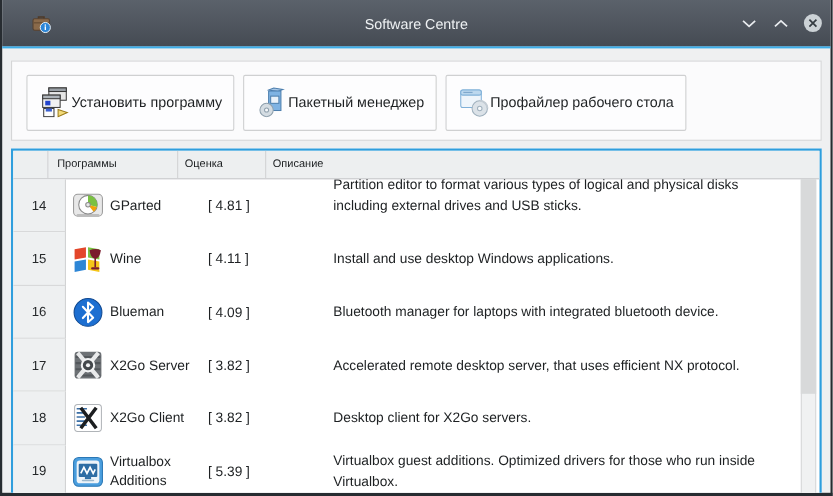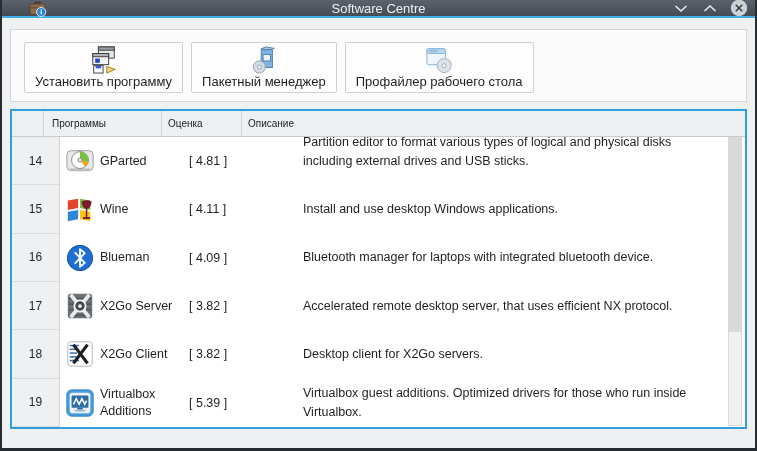--- a/index.html
+++ b/index.html
@@ -6,21 +6,21 @@
   *{box-sizing:border-box;}
   .window{
     position:relative;width:757px;height:451px;
     background:#eff0f1;
     border-left:2px solid #272c31;border-right:2px solid #272c31;border-bottom:3px solid #272c31;
     font-family:"Liberation Sans","DejaVu Sans",sans-serif;
     color:#1d2022;overflow:hidden;
   }
   
   .titlebar{
-    position:relative;height:16px;margin:0 -2px;
+    position:relative;height:42px;margin:0 -2px;
     background:linear-gradient(#5b626b,#454b53);
     display:flex;align-items:center;padding-left:19px;
   }
   .app-icon{margin-left:9px;width:19px;height:19px;flex:none;}
   .tb-title{
     position:absolute;left:0;right:0;text-align:center;
     font-size:13px;color:#eef1f3;pointer-events:none;
   }
   .tb-controls{margin-left:auto;display:flex;align-items:center;gap:11px;margin-right:9px;}
   .tb-btn{display:flex;align-items:center;justify-content:center;width:18px;height:18px;cursor:pointer;}
@@ -28,21 +28,21 @@
   
   .body{position:relative;height:421px;}
   
   .toolbar{
     position:absolute;left:8px;top:11px;width:737px;height:73px;
     background:#fbfbfc;border:1px solid #d5d6d7;
     display:flex;align-items:flex-start;padding:12px 13px 8px;gap:8px;
   }
   .tbtn{
     height:51px;background:#fdfdfe;border:1px solid #cfd0d1;border-radius:2px;
-    display:flex;flex-direction:column;align-items:center;justify-content:space-between;
+    display:flex;flex-direction:row;align-items:center;justify-content:space-between;
     padding:3px 10px 5px;font-family:inherit;font-size:13px;color:#1d2022;cursor:pointer;
   }
   .tbtn .ticon{flex:none;}
   .tlabel{white-space:nowrap;}
   
   .table{
     position:absolute;left:8px;top:91px;width:737px;height:320px;
     background:#ffffff;border:2px solid #2f9edd;overflow:hidden;
   }
   .thead{

